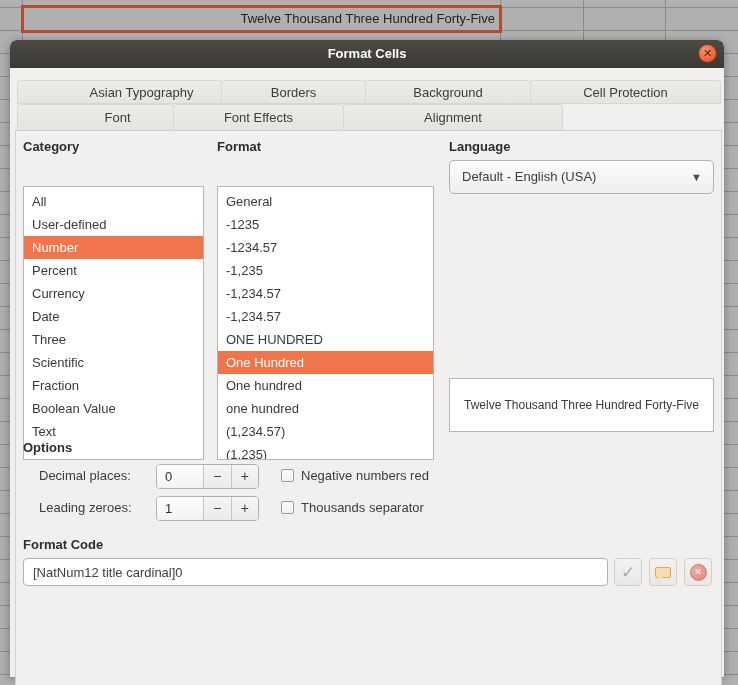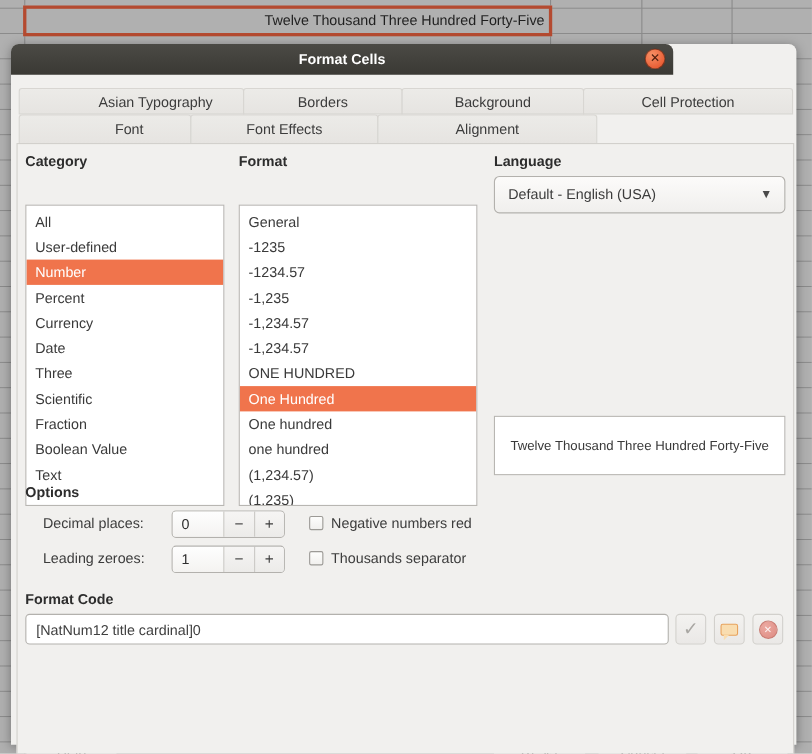--- a/index.html
+++ b/index.html
@@ -22,21 +22,21 @@
     font-size:13px; color:#1f1f1f; text-align:right;
     line-height:22px; padding-right:4px; white-space:nowrap; overflow:hidden;
   }
   
   .dialog {
     position:absolute; left:10px; top:40px; width:714px; height:637px;
     background:#f1f0ee; border-radius:7px 7px 0 0;
     box-shadow:0 2px 10px rgba(0,0,0,.35);
   }
   .titlebar {
-    position:absolute; left:0; top:0; width:602px; height:28px;
+    position:absolute; left:0; top:0; width:714px; height:28px;
     background:linear-gradient(to bottom,#4b4a45,#3a3934);
     border-radius:7px 7px 0 0;
     color:#ffffff; font-weight:bold; font-size:13px;
     text-align:center; line-height:28px;
   }
   .close-btn {
     position:absolute; right:7px; top:4px; width:19px; height:19px;
     border-radius:50%;
     background:radial-gradient(circle at 35% 30%,#f89166,#ea6138 70%,#d9522c);
     border:1px solid rgba(0,0,0,.45);
@@ -159,21 +159,21 @@
 
   <div class="tabs-row tabs-row1">
     <div class="tab" style="width:205px">Asian Typography</div>
     <div class="tab" style="width:145px">Borders</div>
     <div class="tab" style="width:166px">Background</div>
     <div class="tab" style="width:191px">Cell Protection</div>
   </div>
   <div class="tabs-row tabs-row2">
     <div class="tab" style="width:157px">Font</div>
     <div class="tab" style="width:171px">Font Effects</div>
-    <div class="tab" style="width:200px">Alignment</div>
+    <div class="tab" style="width:220px">Alignment</div>
   </div>
 
   <div class="notebook">
 
     <div class="section-label" style="left:7px; top:8px">Category</div>
     <div class="listbox" style="left:7px; width:181px">
       <div class="list-item">All</div>
       <div class="list-item">User-defined</div>
       <div class="list-item selected">Number</div>
       <div class="list-item">Percent</div>

